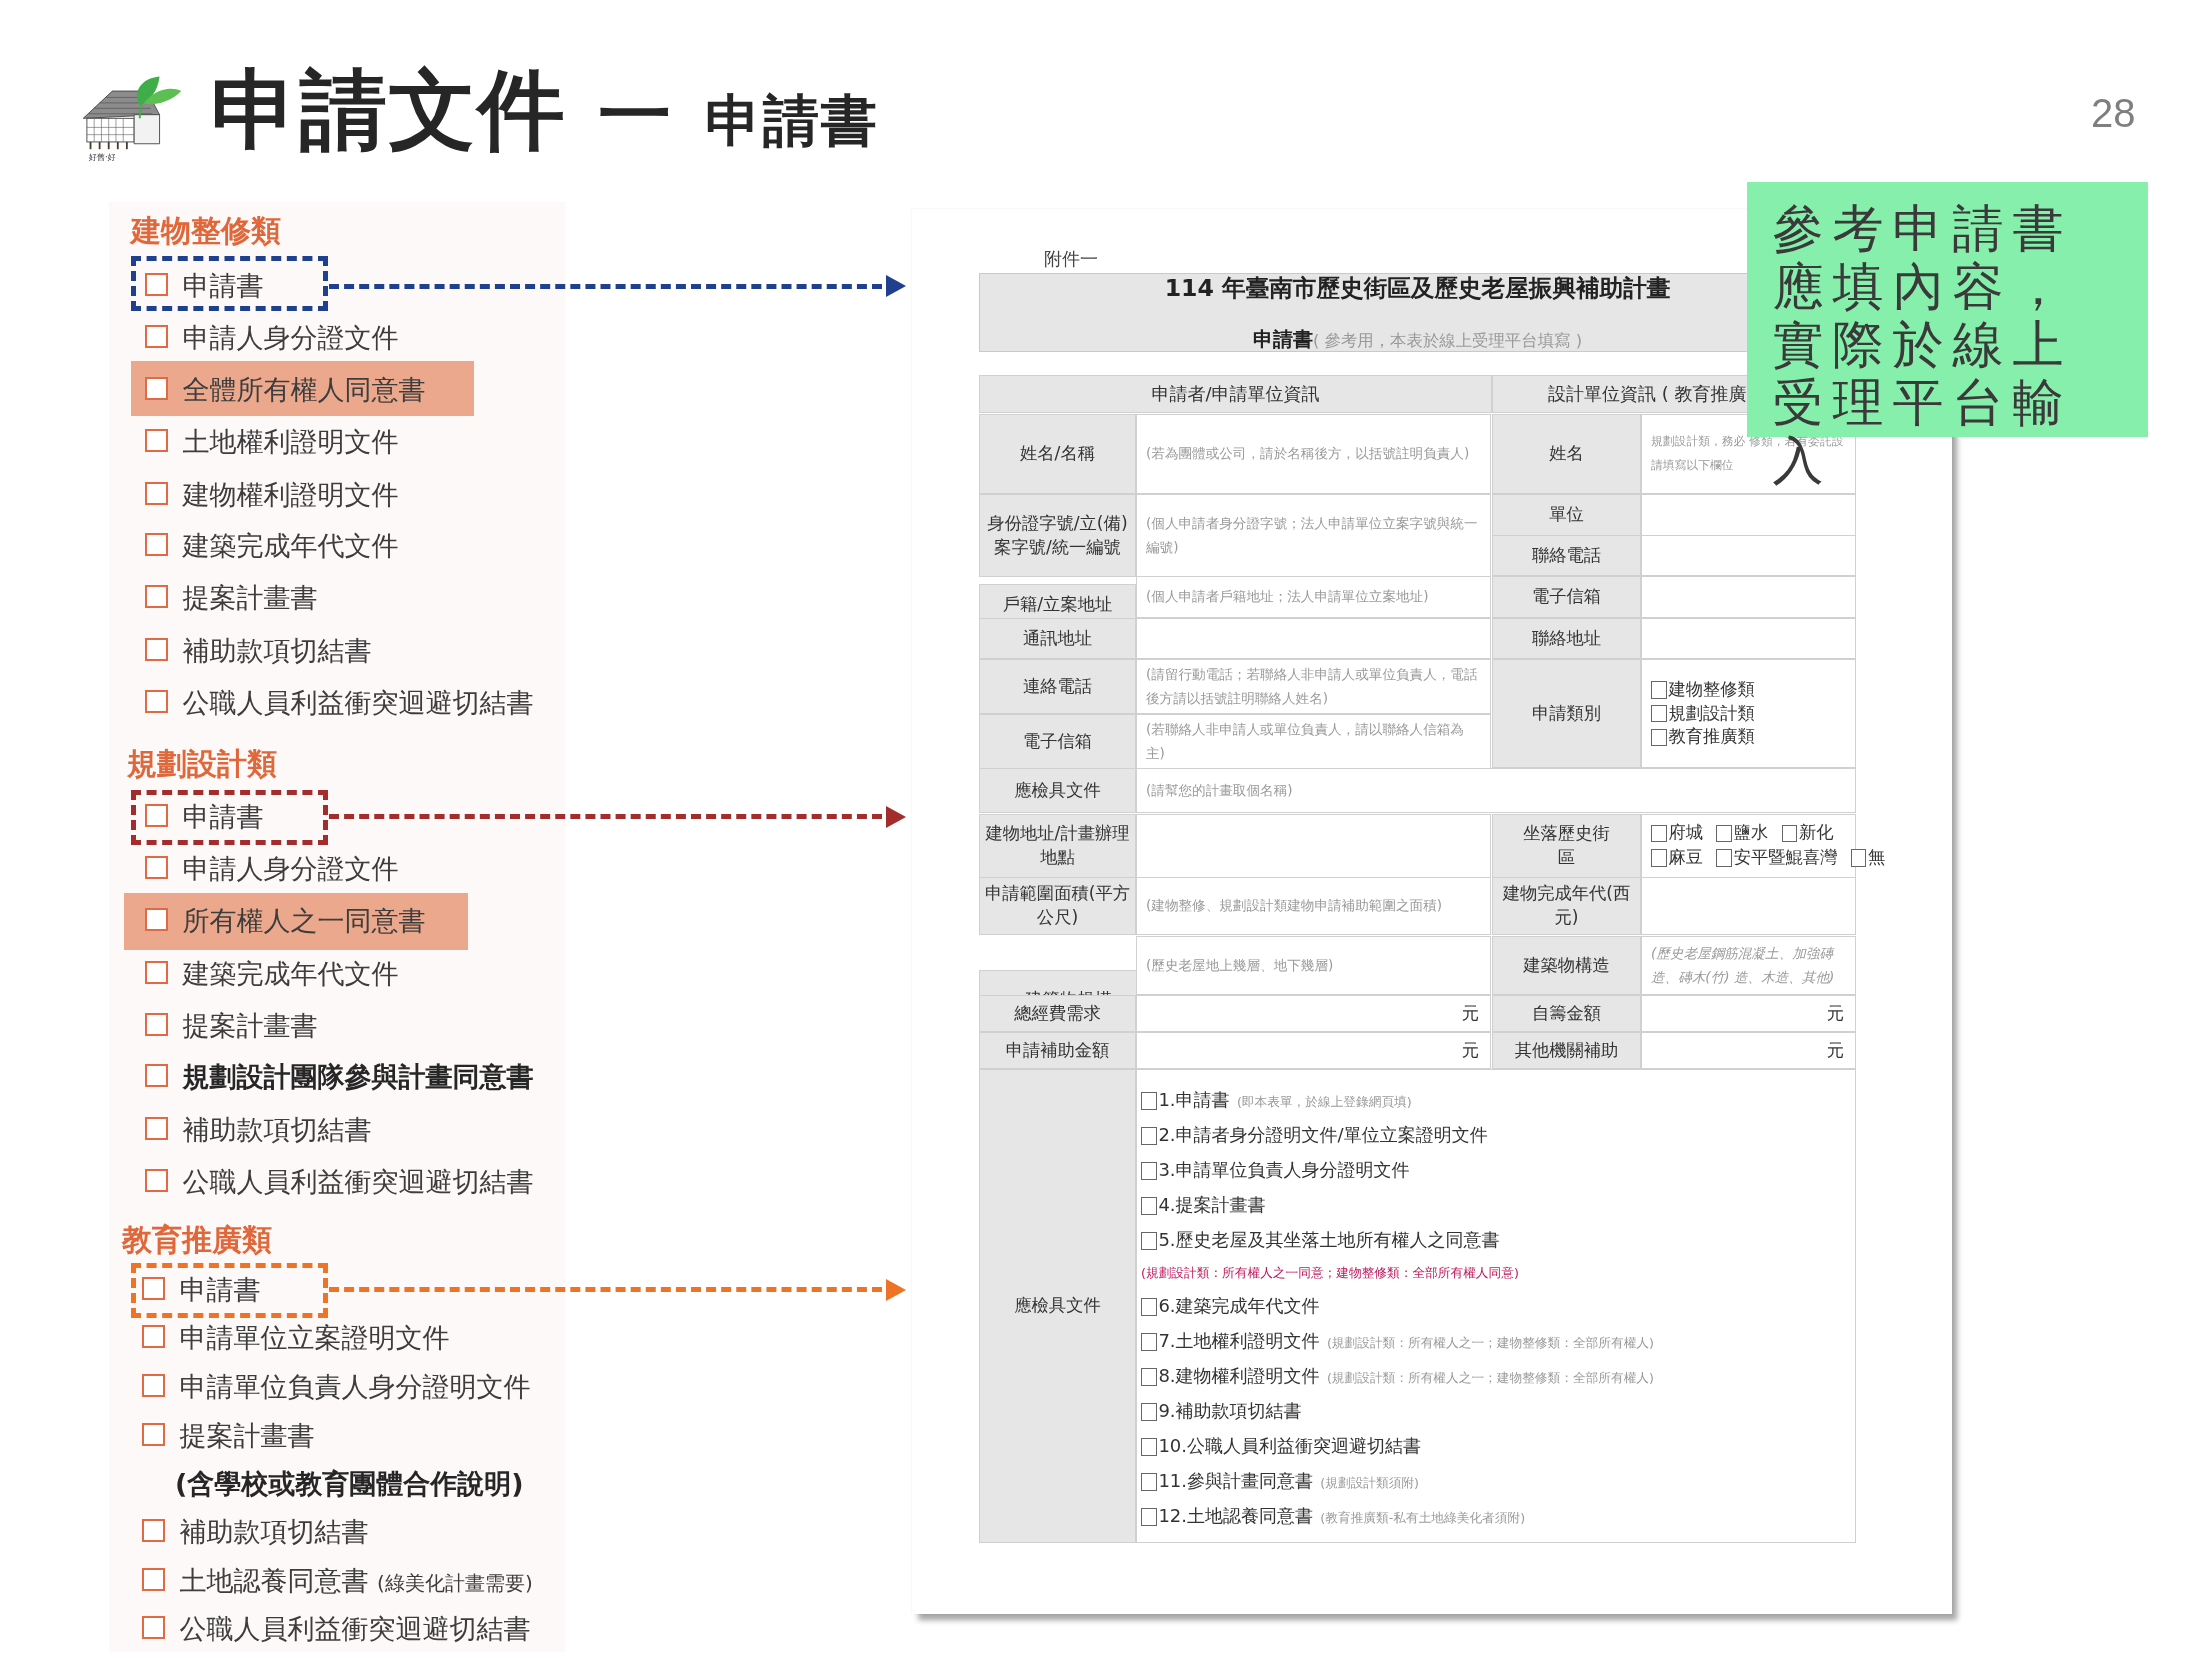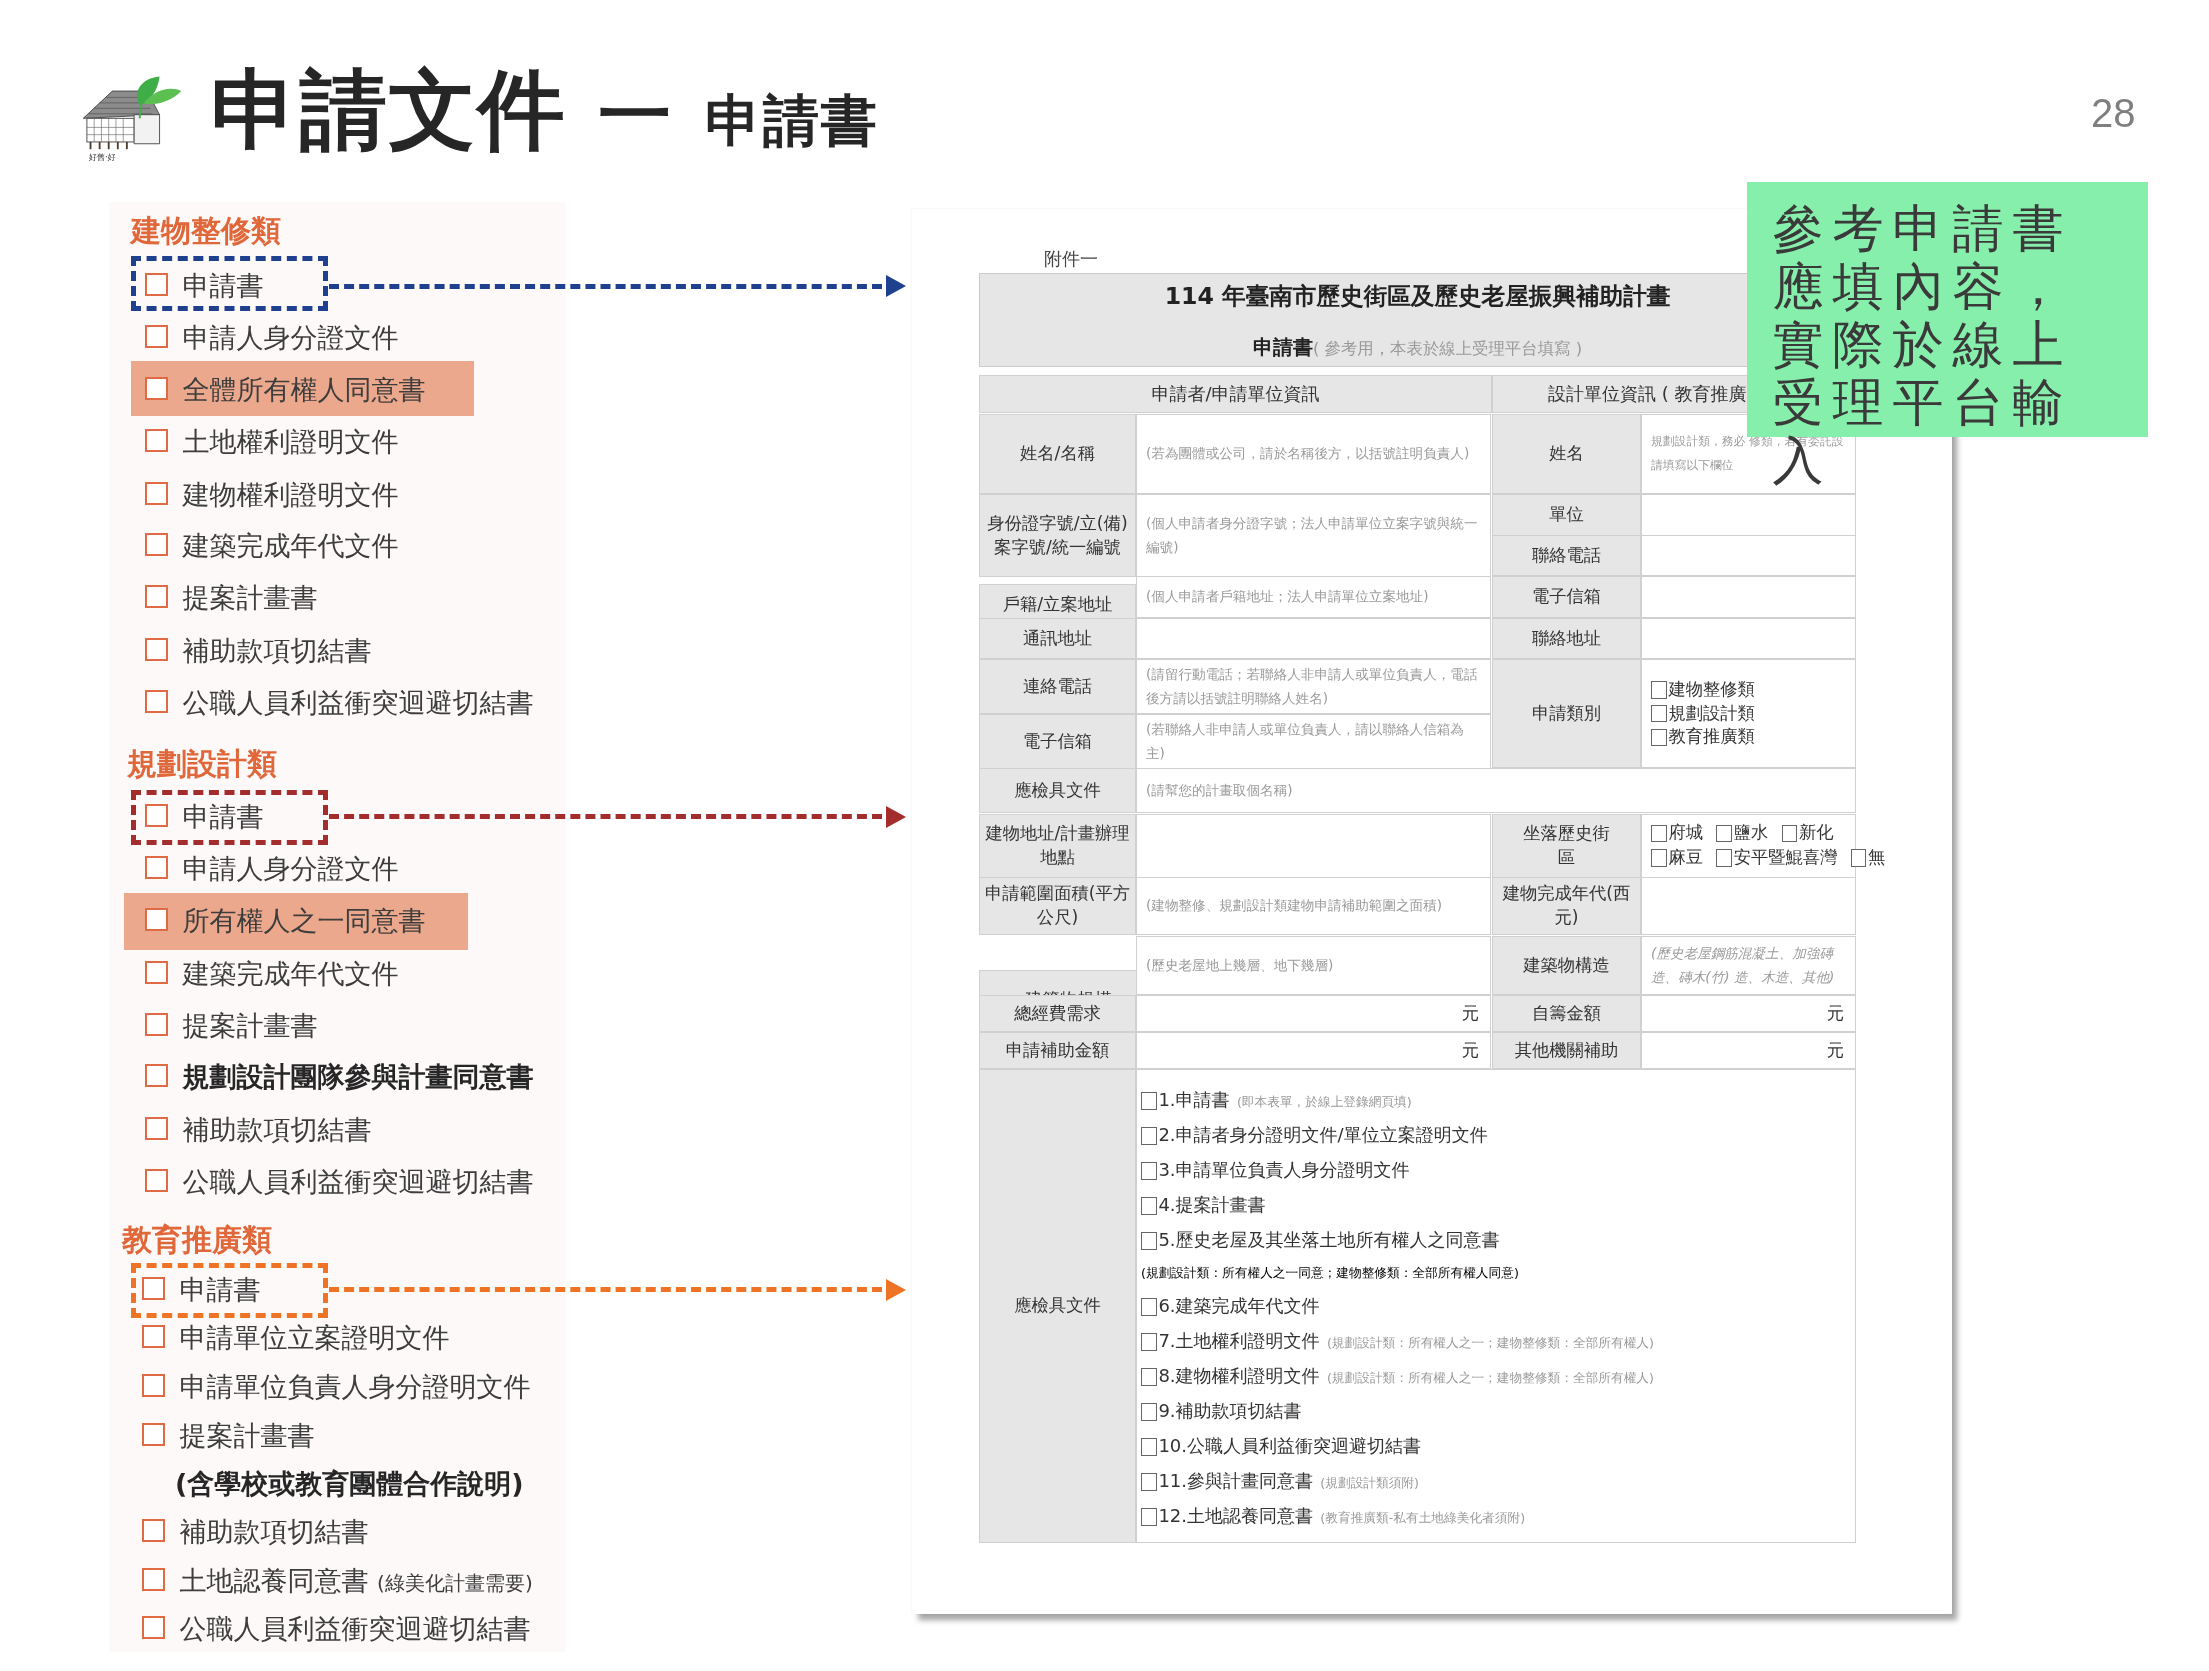--- a/index.html
+++ b/index.html
@@ -29,21 +29,21 @@
   .cell { position:absolute; box-sizing:border-box; border:0.9px solid #d0d0d0; display:flex; align-items:center; }
   .lab { background:#e6e6e6; justify-content:center; text-align:center; font-size:17.3px; color:#333; line-height:23.6px; }
   .val { background:#fff; font-size:13.6px; color:#9a9a9a; padding:0 9px; line-height:23.6px; }
   .head { background:#e6e6e6; justify-content:center; font-size:18px; color:#333; }
   .yuan { justify-content:flex-end; padding-right:11px; color:#333; font-size:17.3px; }
   .fcb { display:inline-block; width:13.6px; height:15.5px; border:1.4px solid #666; vertical-align:middle; margin-right:1.8px; background:#fff; }
   .opt { font-size:17.3px; color:#333; margin-right:9px; white-space:nowrap; }
   .doclist { position:absolute; left:1141px; top:1082px; }
   .docitem { height:35px; line-height:35px; font-size:18px; color:#333; white-space:nowrap; }
   .docitem .hint { font-size:12.7px; color:#9a9a9a; margin-left:7.3px; }
-  .docitem.sub { font-size:12.7px; color:#000000; height:31px; line-height:31px; }
+  .docitem.sub { font-size:12.7px; color:#be185d; height:31px; line-height:31px; }
   
   .note { left:1747px; top:182px; width:401px; height:255px; background:#86efac; box-sizing:border-box;
           padding:18px 25.5px; font-size:51px; line-height:58px; color:#3a3a3a; letter-spacing:9px; }
 </style>
 </head>
 <body>
 
 <div class="abs logo">
   <svg width="109" height="91" viewBox="0 0 120 100">
     <path d="M8 52 L40 22 L78 22 L92 48 Z" fill="#8c8c8c" stroke="#444" stroke-width="1"></path>
@@ -124,21 +124,21 @@
 <div class="item" style="left:142px;top:1511px;"><span class="cb"></span><span>補助款項切結書</span></div>
 <div class="item" style="left:142px;top:1560px;"><span class="cb"></span><span>土地認養同意書</span> <span class="small-note">(綠美化計畫需要)</span></div>
 <div class="item" style="left:142px;top:1608px;"><span class="cb"></span><span>公職人員利益衝突迴避切結書</span></div>
 <div class="dash-box" style="left:131px;top:1263px;width:187px;height:45px;border-color:#ee7325;"></div>
 <div class="dash-line" style="left:329px;top:1287px;width:553px;border-color:#ee7325;"></div>
 <div class="arrow-head" style="left:886px;top:1279px;border-left-color:#ee7325;"></div>
 
 <div class="abs doc"></div>
 <div class="abs attach">附件一</div>
 
-<div class="cell head" style="left:979px;top:273px;width:877px;height:94px;flex-direction:column;justify-content:center;border:1.8px solid #c9c9c9;gap:13px;">
+<div class="cell head" style="left:979px;top:273px;width:877px;height:79px;flex-direction:column;justify-content:center;border:1.8px solid #c9c9c9;gap:13px;">
   <div style="font-size:23.6px;font-weight:bold;color:#222;margin-bottom:9px;">114 年臺南市歷史街區及歷史老屋振興補助計畫</div>
   <div><span style="font-size:20px;font-weight:bold;color:#222;">申請書</span><span style="font-size:16.4px;color:#999;">( 參考用，本表於線上受理平台填寫 )</span></div>
 </div>
 
 <div class="cell head" style="left:979px;top:375px;width:513px;height:38px;">申請者/申請單位資訊</div>
 <div class="cell head" style="left:1492px;top:375px;width:365px;height:38px;justify-content:flex-start;padding-left:55px;">設計單位資訊 ( 教育推廣</div>
 
 <div class="cell lab" style="left:979px;top:414px;width:157px;height:80px;">姓名/名稱</div>
 <div class="cell val" style="left:1136px;top:414px;width:355px;height:80px;">(若為團體或公司，請於名稱後方，以括號註明負責人)</div>
 <div class="cell lab" style="left:979px;top:494px;width:157px;height:83px;padding:0 5.5px;">身份證字號/立(備)案字號/統一編號</div>

